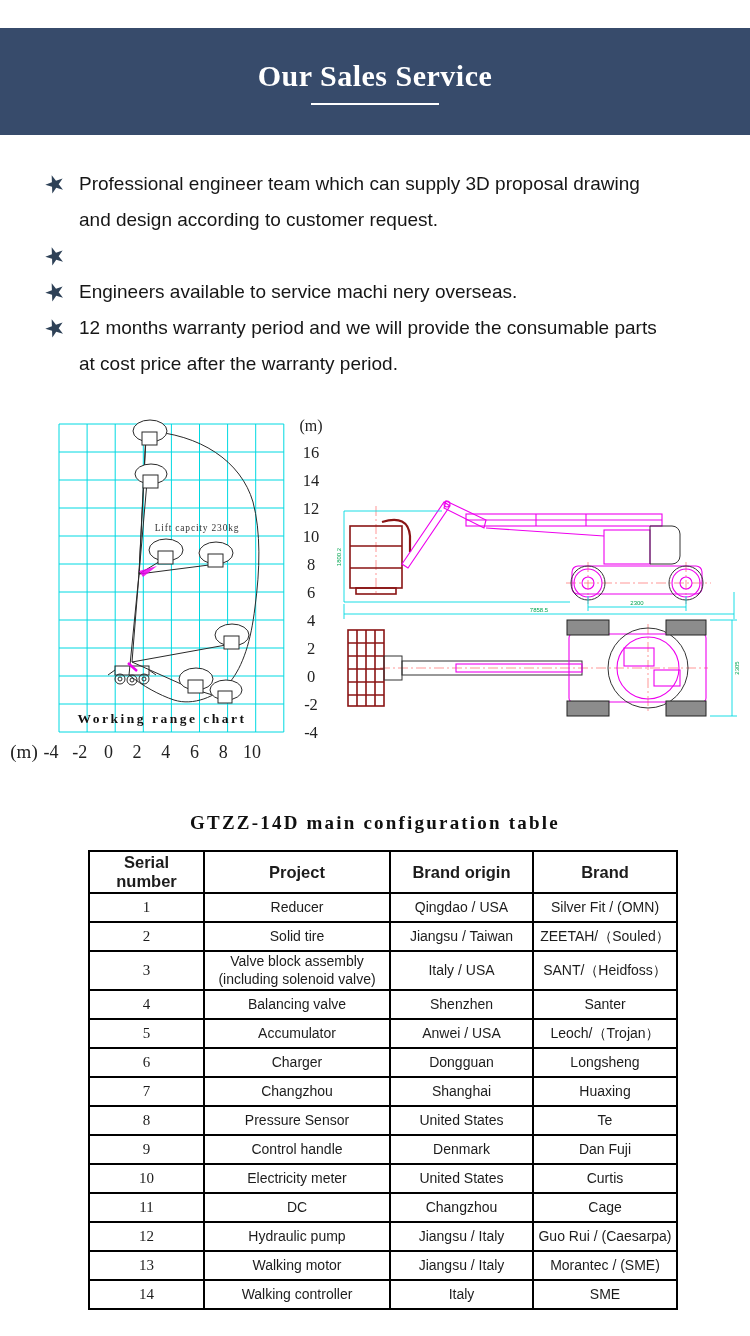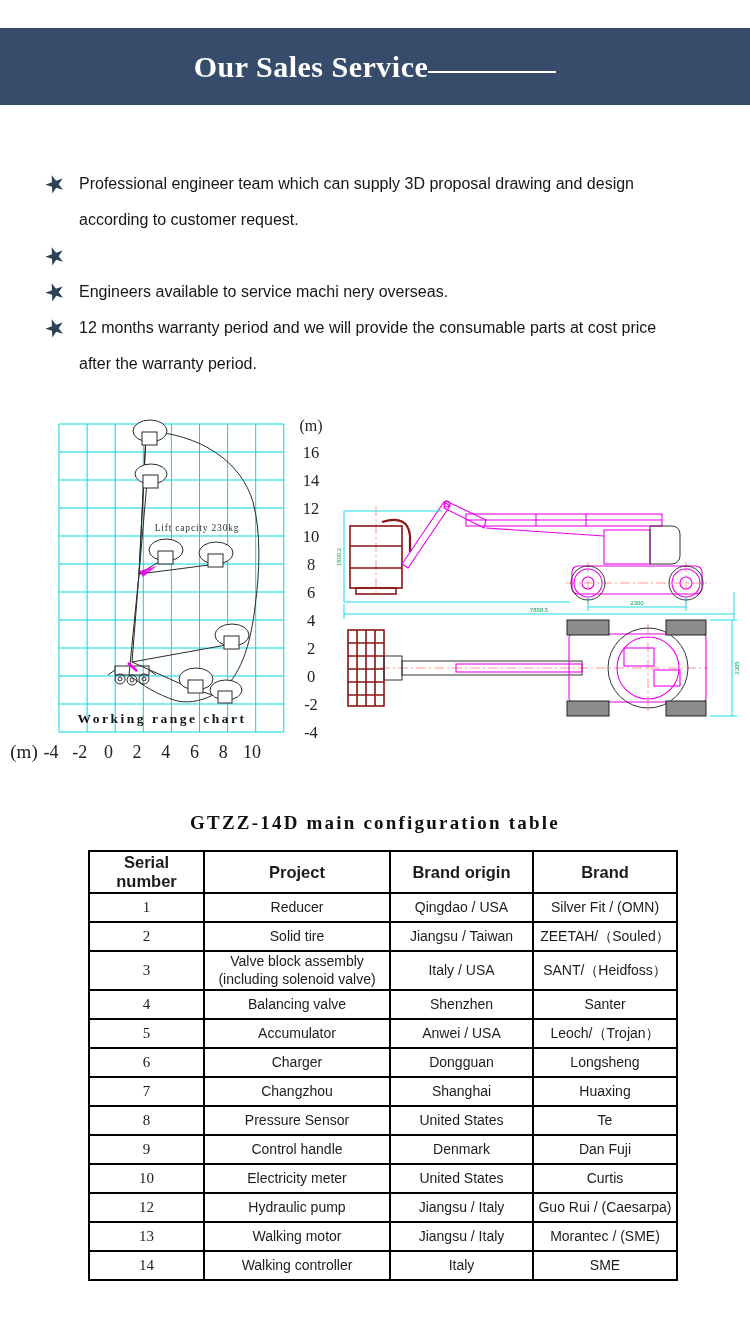--- a/index.html
+++ b/index.html
@@ -4,32 +4,32 @@
 <style>
   :root{
     --band:#374b6b; --star:#2e4157; --cyan:#00d9e2; --magenta:#ee00ee;
     --green:#00a550; --maroon:#8a1414; --redline:#ff6a6a; --ink:#1b1b1b;
   }
   html,body{margin:0;padding:0;background:#ffffff;}
   .page{position:relative;width:750px;height:1336px;background:#fff;overflow:hidden;
         font-family:"Liberation Sans",sans-serif;color:var(--ink);}
 
   
-  .band{position:absolute;top:28px;left:0;width:750px;height:77px;background:var(--band);
-        display:flex;align-items:center;justify-content:center;}
+  .band{position:absolute;top:28px;left:0;width:750px;height:107px;background:var(--band);
+        display:flex;flex-direction:column;align-items:center;justify-content:center;}
   .band h1{margin:0;color:#fff;font-family:"Liberation Serif",serif;font-weight:700;
            font-size:30px;letter-spacing:.5px;}
   .band .underline{width:128px;height:2px;background:#fff;margin-top:10px;}
 
   
   .services{position:absolute;top:166px;left:42px;width:622px;list-style:none;margin:0;padding:0;}
   .services li{display:flex;gap:11px;align-items:flex-start;}
   .star{display:block;flex:0 0 26px;color:var(--star);font-size:24px;line-height:36px;
         transform:rotate(-20deg);text-align:center;}
-  .svc-text{font-size:16px;line-height:36px;color:#161616;}
+  .svc-text{font-size:19px;line-height:36px;color:#161616;}
 
   
   .chart-svg{position:absolute;left:4px;top:404px;}
   .cad-svg{position:absolute;left:336px;top:462px;}
   .gridline{stroke:var(--cyan);stroke-width:1;}
   .env{stroke:#2a2a2a;stroke-width:1;fill:none;}
   .boom{stroke:#2a2a2a;stroke-width:1;fill:none;}
   .plat ellipse,.plat rect{stroke:#2a2a2a;stroke-width:1;fill:#fff;}
   .axis-serif text, text.axis-serif{font-family:"Liberation Serif",serif;fill:#222;}
   .cap-label{font-family:"Liberation Serif",serif;font-size:9.5px;letter-spacing:.8px;fill:#333;}
@@ -349,20 +349,26 @@
           <td class="col2">Denmark</td>
           <td class="col3">Dan Fuji</td>
         </tr>
         <tr>
           <td class="col0">10</td>
           <td class="col1">Electricity meter</td>
           <td class="col2">United States</td>
           <td class="col3">Curtis</td>
         </tr>
         <tr>
+          <td class="col0">11</td>
+          <td class="col1">DC</td>
+          <td class="col2">Changzhou</td>
+          <td class="col3">Cage</td>
+        </tr>
+        <tr>
           <td class="col0">12</td>
           <td class="col1">Hydraulic pump</td>
           <td class="col2">Jiangsu / Italy</td>
           <td class="col3">Guo Rui / (Caesarpa)</td>
         </tr>
         <tr>
           <td class="col0">13</td>
           <td class="col1">Walking motor</td>
           <td class="col2">Jiangsu / Italy</td>
           <td class="col3">Morantec / (SME)</td>

